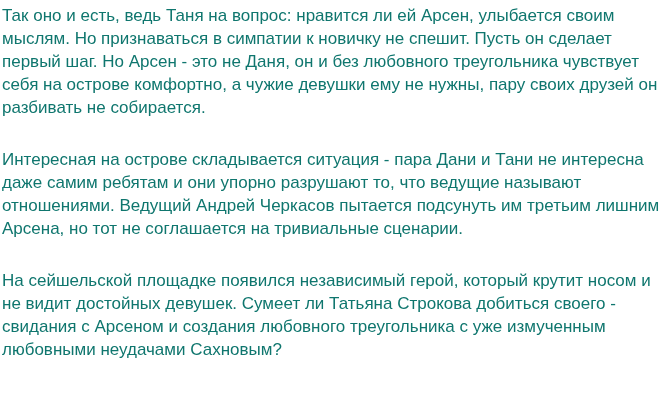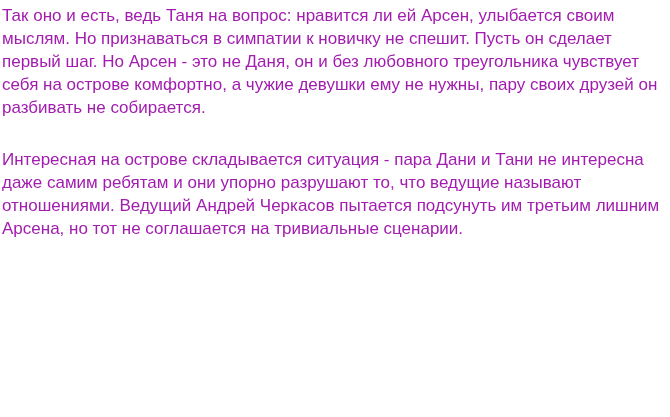--- a/index.html
+++ b/index.html
@@ -13,30 +13,31 @@
     overflow: hidden;
   }
   .article-text-block {
     box-sizing: border-box;
     width: 670px;
     padding: 4px 2px 0 2px;
     font-family: "Liberation Sans", "DejaVu Sans", sans-serif;
     font-size: 17px;
     line-height: 23px;
     font-weight: 400;
-    color: #a21caf;
+    color: #0f766e;
     letter-spacing: 0;
   }
   .article-text-block p {
     margin: 0 0 29px 0;
     padding: 0;
   }
   .article-text-block p:last-child {
     margin-bottom: 0;
   }
 </style>
 </head>
 <body>
 
 <div class="article-text-block">
   <p>Так оно и есть, ведь Таня на вопрос: нравится ли ей Арсен, улыбается своим мыслям. Но признаваться в симпатии к новичку не спешит. Пусть он сделает первый шаг. Но Арсен - это не Даня, он и без любовного треугольника чувствует себя на острове комфортно, а чужие девушки ему не нужны, пару своих друзей он разбивать не собирается.</p>
   <p>Интересная на острове складывается ситуация - пара Дани и Тани не интересна даже самим ребятам и они упорно разрушают то, что ведущие называют отношениями. Ведущий Андрей Черкасов пытается подсунуть им третьим лишним Арсена, но тот не соглашается на тривиальные сценарии.</p>
+  <p>На сейшельской площадке появился независимый герой, который крутит носом и не видит достойных девушек. Сумеет ли Татьяна Строкова добиться своего - свидания с Арсеном и создания любовного треугольника с уже измученным любовными неудачами Сахновым?</p>
 </div>
 
 </body></html>

